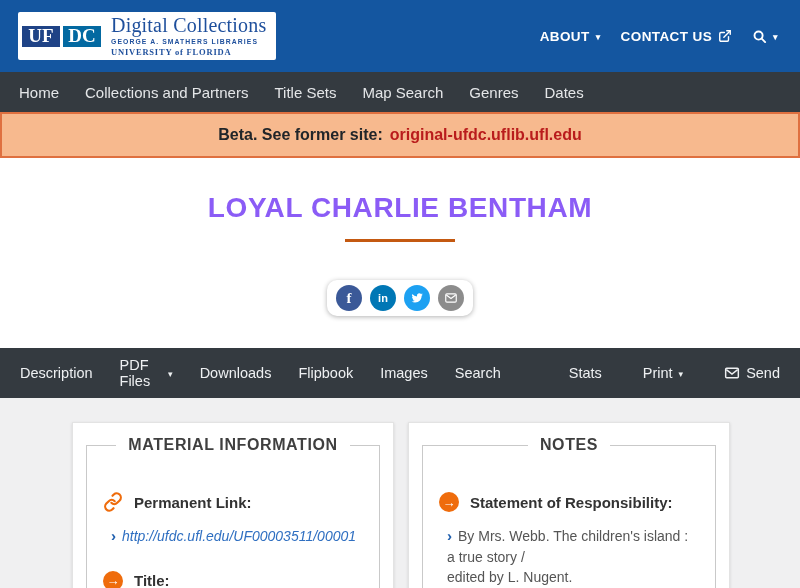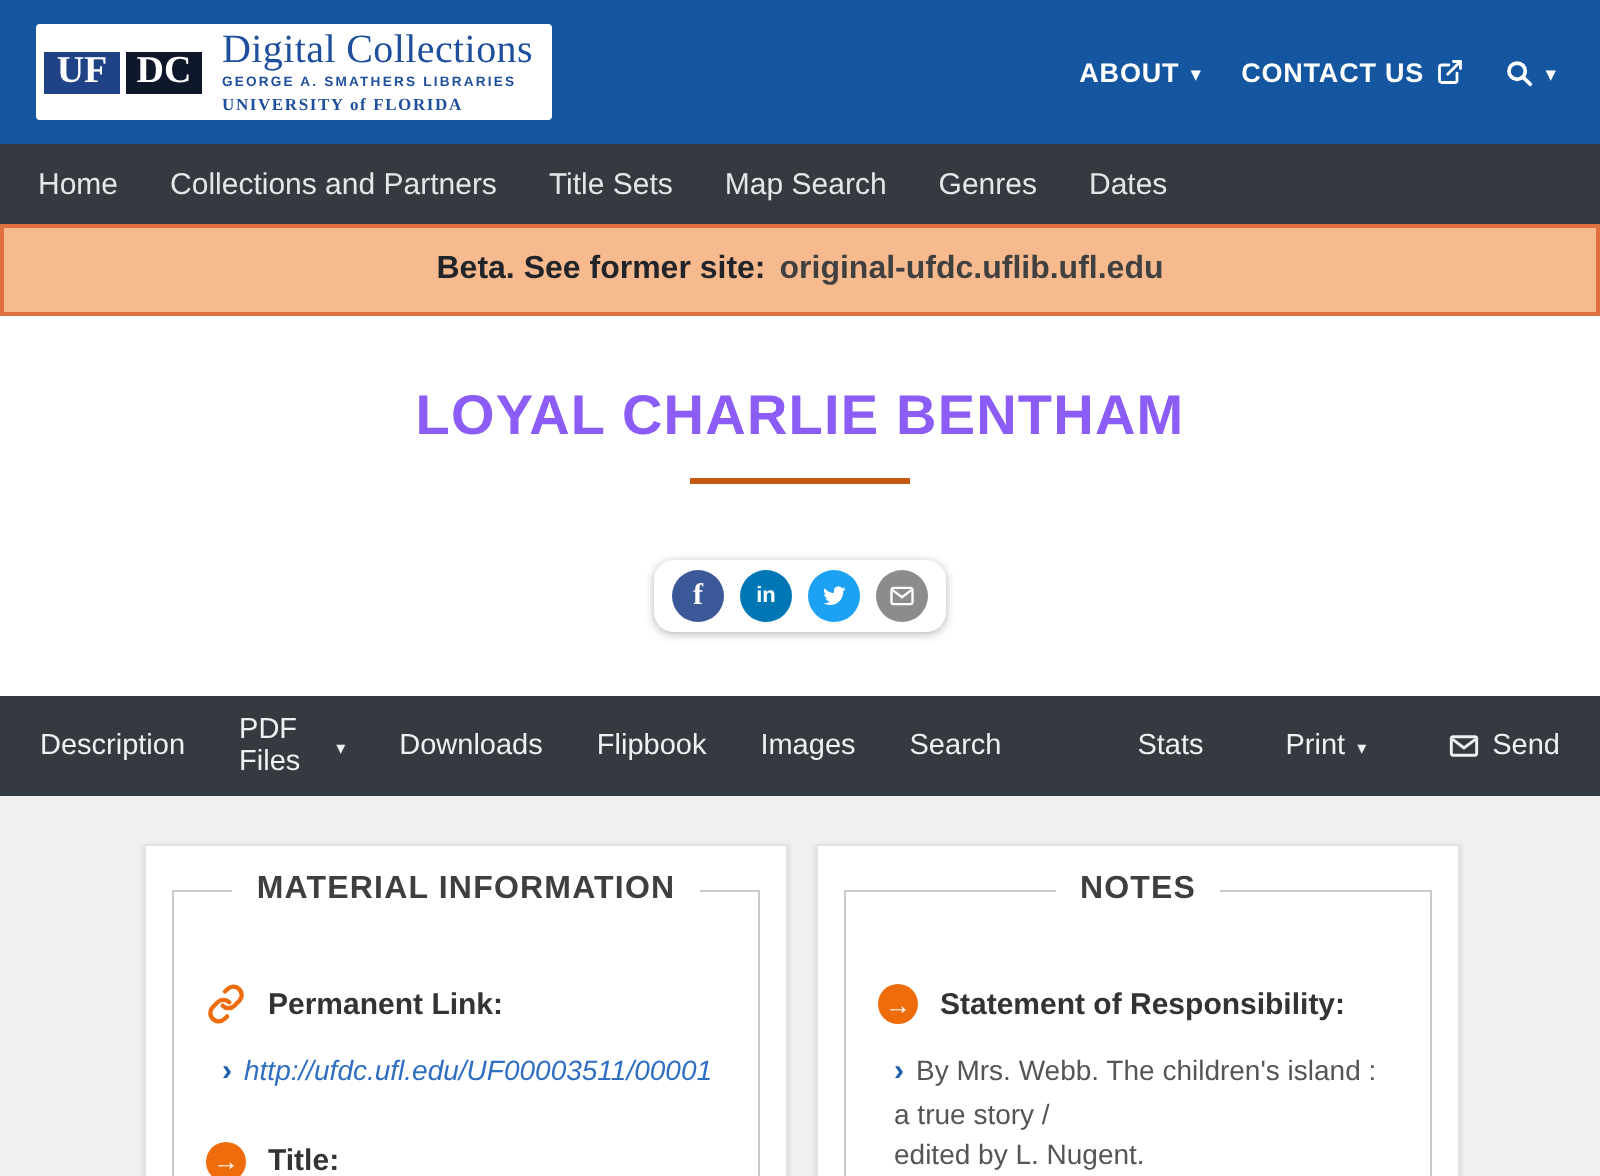--- a/index.html
+++ b/index.html
@@ -4,37 +4,37 @@
 <style>
   * { margin:0; padding:0; box-sizing:border-box; }
   body { font-family:"Liberation Sans", sans-serif; background:#fff; }
   .screen { width:800px; height:588px; overflow:hidden; background:#fff; position:relative; }
 
   
   .top-header { height:72px; background:#1456a0; display:flex; align-items:center; justify-content:space-between; padding:0 22px 0 18px; }
   .logo-badge { background:#fff; border-radius:2px; display:flex; align-items:center; padding:4px 10px 4px 4px; height:48px; cursor:pointer; }
   .logo-sq { width:38px; height:21px; display:flex; align-items:center; justify-content:center; color:#fff; font-weight:700; font-size:19px; font-family:"Liberation Serif", serif; }
   .uf-sq { background:#1f4386; }
-  .dc-sq { background:#0f172a; margin-left:3px; }
+  .dc-sq { background:#0369a1; margin-left:3px; }
   .logo-text { margin-left:10px; line-height:1; }
   .lt-title { font-family:"Liberation Serif", serif; color:#1e4f9c; font-size:20px; font-weight:500; letter-spacing:.2px; }
   .lt-sub1 { color:#1e4f9c; font-size:6.8px; font-weight:700; letter-spacing:1.1px; margin-top:4px; }
   .lt-sub2 { font-family:"Liberation Serif", serif; color:#1e4f9c; font-size:8.5px; font-weight:700; letter-spacing:.8px; margin-top:2px; }
   .top-right { display:flex; align-items:center; gap:20px; }
   .top-right a { color:#fff; font-size:13.5px; font-weight:600; letter-spacing:.4px; text-decoration:none; display:flex; align-items:center; gap:6px; cursor:pointer; }
   .caret { font-size:9px; line-height:1; position:relative; top:1px; }
   .hicon { display:inline-flex; }
 
   
   .main-nav { height:40px; background:#343a40; display:flex; align-items:center; padding:0 6px; }
   .main-nav a { color:#e4e6e8; font-size:15px; text-decoration:none; padding:0 13px; cursor:pointer; }
 
   
   .beta-banner { height:46px; background:#f7b98e; border:2px solid #df7040; display:flex; align-items:center; justify-content:center; gap:7px; font-size:16px; font-weight:700; color:#212529; }
-  .beta-banner a { color:#404040; text-decoration:none; font-weight:700; cursor:pointer; }
+  .beta-banner a { color:#b91c1c; text-decoration:none; font-weight:700; cursor:pointer; }
 
   
   .title-section { background:#fff; text-align:center; }
   .page-title { margin-top:34px; font-size:28px; font-weight:700; color:#8b5cf6; letter-spacing:.6px; }
   .title-underline { width:110px; height:3px; background:#c45911; margin:15px auto 0; }
 
   
   .social-wrap { display:flex; justify-content:center; margin-top:38px; }
   .social-pill { background:#fff; border-radius:10px; box-shadow:0 1px 5px rgba(0,0,0,.3); padding:5px 9px; display:flex; align-items:center; gap:8px; }
   .soc-btn { width:26px; height:26px; border-radius:50%; border:none; display:flex; align-items:center; justify-content:center; color:#fff; cursor:pointer; padding:0; }

